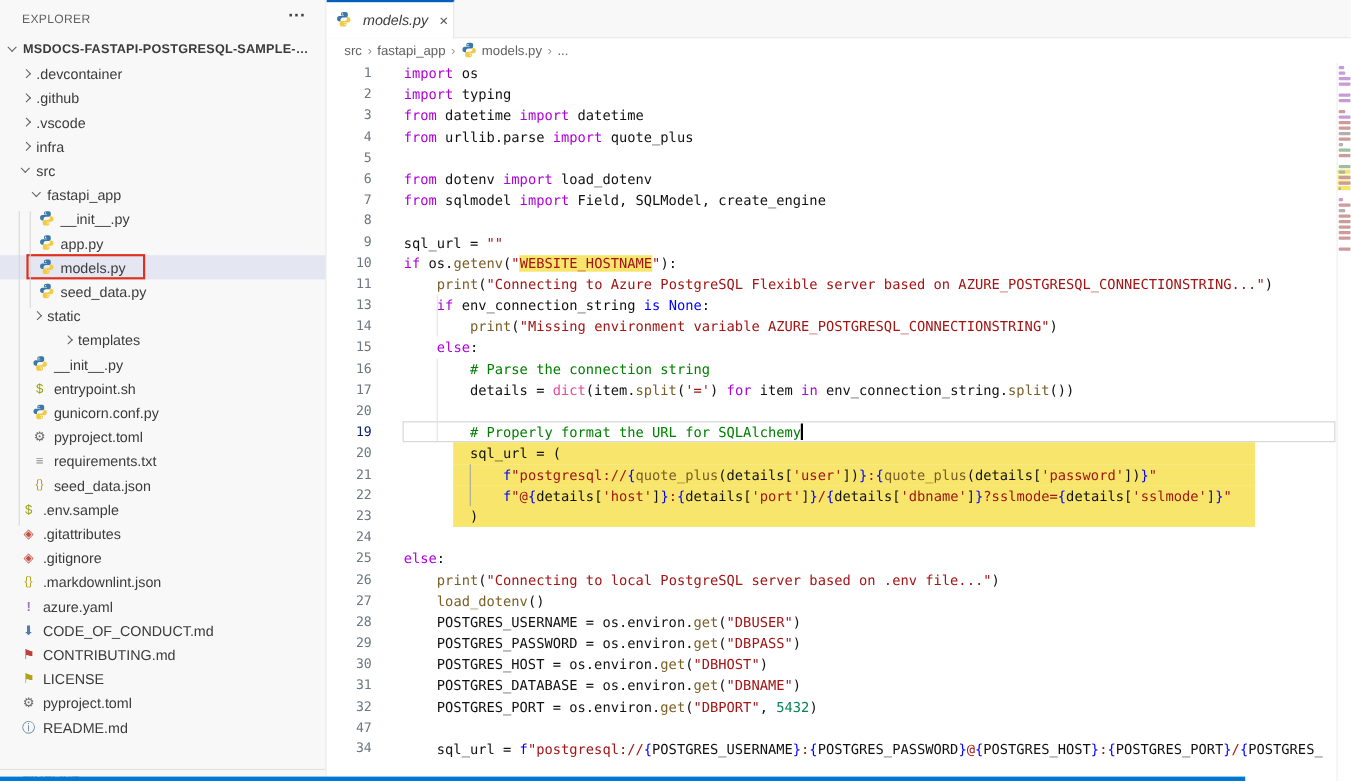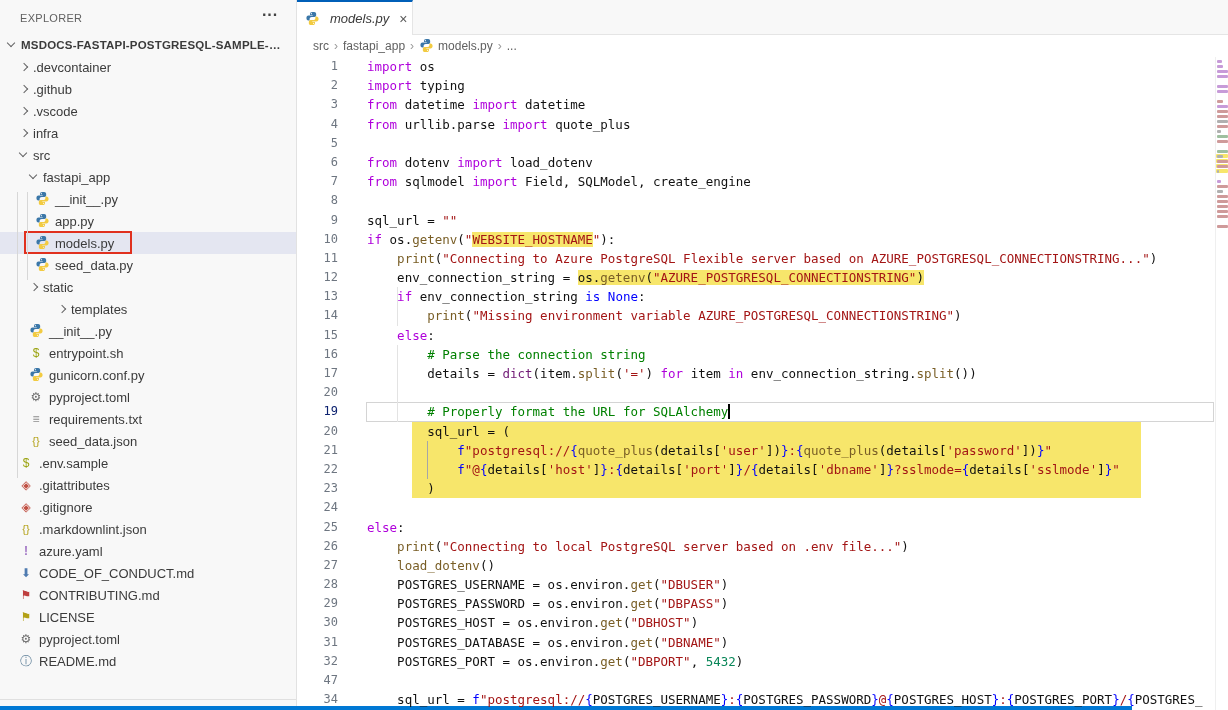--- a/index.html
+++ b/index.html
@@ -47,21 +47,21 @@
   .code-row { position:relative; height:19.2px; display:flex; font-family:"DejaVu Sans Mono", monospace;
     font-size:12.5px; line-height:19.2px; white-space:pre; }
   .gutter { flex:0 0 56px; text-align:right; padding-right:15px; color:#6e7681; font-size:12px; z-index:2; }
   .code-row.current .gutter { color:#0b216f; }
   .code-content { position:relative; z-index:2; padding-left:14px; }
   .row-block-hl { position:absolute; left:115px; width:729px; top:0; bottom:0; background:#f7e66b; z-index:0; }
   .cur-box { position:absolute; left:69px; right:1px; top:0; bottom:0; border:1px solid #d4d4d4; z-index:1; }
   .iguide { position:absolute; top:0; bottom:0; width:1px; background:#e3e3e3; z-index:1; }
   .iguide.active { background:#a6a6a6; }
   .tk-kw{color:#af00db} .tk-pln{color:#111111} .tk-fn{color:#795e26} .tk-str{color:#a31515}
-  .tk-cmt{color:#008000} .tk-num{color:#098658} .tk-typ{color:#701a75} .tk-blu{color:#0000ff}
+  .tk-cmt{color:#008000} .tk-num{color:#098658} .tk-typ{color:#ec4899} .tk-blu{color:#0000ff}
   .tk-hl{background:#f7e66b}
   .cursor { display:inline-block; width:1.5px; height:15px; background:#000; vertical-align:-3px; }
 
   
   #minimap { position:absolute; right:0; top:57px; width:13px; bottom:0; background:#fff; border-left:1px solid #efefef; cursor:pointer; }
   .mm-mark { position:absolute; height:2.6px; border-radius:1px; }
 
   
   #statusbar-sliver { position:absolute; left:0; bottom:0; width:1132px; height:4px; background:#0078d4; }
 </style>
@@ -257,21 +257,20 @@
         <div class="code-row"><span class="gutter">2</span><span class="code-content"><span class="tk-kw">import</span><span class="tk-pln"> typing</span></span></div>
         <div class="code-row"><span class="gutter">3</span><span class="code-content"><span class="tk-kw">from</span><span class="tk-pln"> datetime </span><span class="tk-kw">import</span><span class="tk-pln"> datetime</span></span></div>
         <div class="code-row"><span class="gutter">4</span><span class="code-content"><span class="tk-kw">from</span><span class="tk-pln"> urllib.parse </span><span class="tk-kw">import</span><span class="tk-pln"> quote_plus</span></span></div>
         <div class="code-row"><span class="gutter">5</span><span class="code-content"></span></div>
         <div class="code-row"><span class="gutter">6</span><span class="code-content"><span class="tk-kw">from</span><span class="tk-pln"> dotenv </span><span class="tk-kw">import</span><span class="tk-pln"> load_dotenv</span></span></div>
         <div class="code-row"><span class="gutter">7</span><span class="code-content"><span class="tk-kw">from</span><span class="tk-pln"> sqlmodel </span><span class="tk-kw">import</span><span class="tk-pln"> Field, SQLModel, create_engine</span></span></div>
         <div class="code-row"><span class="gutter">8</span><span class="code-content"></span></div>
         <div class="code-row"><span class="gutter">9</span><span class="code-content"><span class="tk-pln">sql_url = </span><span class="tk-str">""</span></span></div>
         <div class="code-row"><span class="gutter">10</span><span class="code-content"><span class="tk-kw">if</span><span class="tk-pln"> os.</span><span class="tk-fn">getenv</span><span class="tk-pln">(</span><span class="tk-str">"</span><span class="tk-str tk-hl">WEBSITE_HOSTNAME</span><span class="tk-str">"</span><span class="tk-pln">):</span></span></div>
         <div class="code-row"><span class="gutter">11</span><span class="code-content"><span class="tk-pln">    </span><span class="tk-fn">print</span><span class="tk-pln">(</span><span class="tk-str">"Connecting to Azure PostgreSQL Flexible server based on AZURE_POSTGRESQL_CONNECTIONSTRING..."</span><span class="tk-pln">)</span></span></div>
-        <div class="code-row"><span class="gutter">12</span><span class="code-content"><span class="tk-pln">    env_connection_string = </span><span class="tk-pln tk-hl">os.</span><span class="tk-fn tk-hl">getenv</span><span class="tk-pln tk-hl">(</span><span class="tk-str tk-hl">"AZURE_POSTGRESQL_CONNECTIONSTRING"</span><span class="tk-pln tk-hl">)</span></span></div>
         <div class="code-row"><div class="iguide" style="left: 100.08px;"></div><span class="gutter">13</span><span class="code-content"><span class="tk-pln">    </span><span class="tk-kw">if</span><span class="tk-pln"> env_connection_string </span><span class="tk-blu">is</span><span class="tk-pln"> </span><span class="tk-blu">None</span><span class="tk-pln">:</span></span></div>
         <div class="code-row"><div class="iguide" style="left: 100.08px;"></div><span class="gutter">14</span><span class="code-content"><span class="tk-pln">        </span><span class="tk-fn">print</span><span class="tk-pln">(</span><span class="tk-str">"Missing environment variable AZURE_POSTGRESQL_CONNECTIONSTRING"</span><span class="tk-pln">)</span></span></div>
         <div class="code-row"><span class="gutter">15</span><span class="code-content"><span class="tk-pln">    </span><span class="tk-kw">else</span><span class="tk-pln">:</span></span></div>
         <div class="code-row"><div class="iguide" style="left: 100.08px;"></div><span class="gutter">16</span><span class="code-content"><span class="tk-pln">        </span><span class="tk-cmt"># Parse the connection string</span></span></div>
         <div class="code-row"><div class="iguide" style="left: 100.08px;"></div><span class="gutter">17</span><span class="code-content"><span class="tk-pln">        details = </span><span class="tk-typ">dict</span><span class="tk-pln">(item.</span><span class="tk-fn">split</span><span class="tk-pln">(</span><span class="tk-str">'='</span><span class="tk-pln">) </span><span class="tk-kw">for</span><span class="tk-pln"> item </span><span class="tk-kw">in</span><span class="tk-pln"> env_connection_string.</span><span class="tk-fn">split</span><span class="tk-pln">())</span></span></div>
         <div class="code-row"><div class="iguide" style="left: 100.08px;"></div><span class="gutter">20</span><span class="code-content"></span></div>
         <div class="code-row current"><div class="cur-box"></div><div class="iguide" style="left: 100.08px;"></div><span class="gutter">19</span><span class="code-content"><span class="tk-pln">        </span><span class="tk-cmt"># Properly format the URL for SQLAlchemy</span><span class="cursor"></span></span></div>
         <div class="code-row"><div class="row-block-hl"></div><span class="gutter">20</span><span class="code-content"><span class="tk-pln">        sql_url = (</span></span></div>
         <div class="code-row"><div class="row-block-hl"></div><div class="iguide active" style="left: 130.16px;"></div><span class="gutter">21</span><span class="code-content"><span class="tk-pln">            </span><span class="tk-blu">f</span><span class="tk-str">"postgresql://</span><span class="tk-blu">{</span><span class="tk-fn">quote_plus</span><span class="tk-pln">(details[</span><span class="tk-str">'user'</span><span class="tk-pln">])</span><span class="tk-blu">}</span><span class="tk-str">:</span><span class="tk-blu">{</span><span class="tk-fn">quote_plus</span><span class="tk-pln">(details[</span><span class="tk-str">'password'</span><span class="tk-pln">])</span><span class="tk-blu">}</span><span class="tk-str">"</span></span></div>
         <div class="code-row"><div class="row-block-hl"></div><div class="iguide active" style="left: 130.16px;"></div><span class="gutter">22</span><span class="code-content"><span class="tk-pln">            </span><span class="tk-blu">f</span><span class="tk-str">"@</span><span class="tk-blu">{</span><span class="tk-pln">details[</span><span class="tk-str">'host'</span><span class="tk-pln">]</span><span class="tk-blu">}</span><span class="tk-str">:</span><span class="tk-blu">{</span><span class="tk-pln">details[</span><span class="tk-str">'port'</span><span class="tk-pln">]</span><span class="tk-blu">}</span><span class="tk-str">/</span><span class="tk-blu">{</span><span class="tk-pln">details[</span><span class="tk-str">'dbname'</span><span class="tk-pln">]</span><span class="tk-blu">}</span><span class="tk-str">?sslmode=</span><span class="tk-blu">{</span><span class="tk-pln">details[</span><span class="tk-str">'sslmode'</span><span class="tk-pln">]</span><span class="tk-blu">}</span><span class="tk-str">"</span></span></div>

